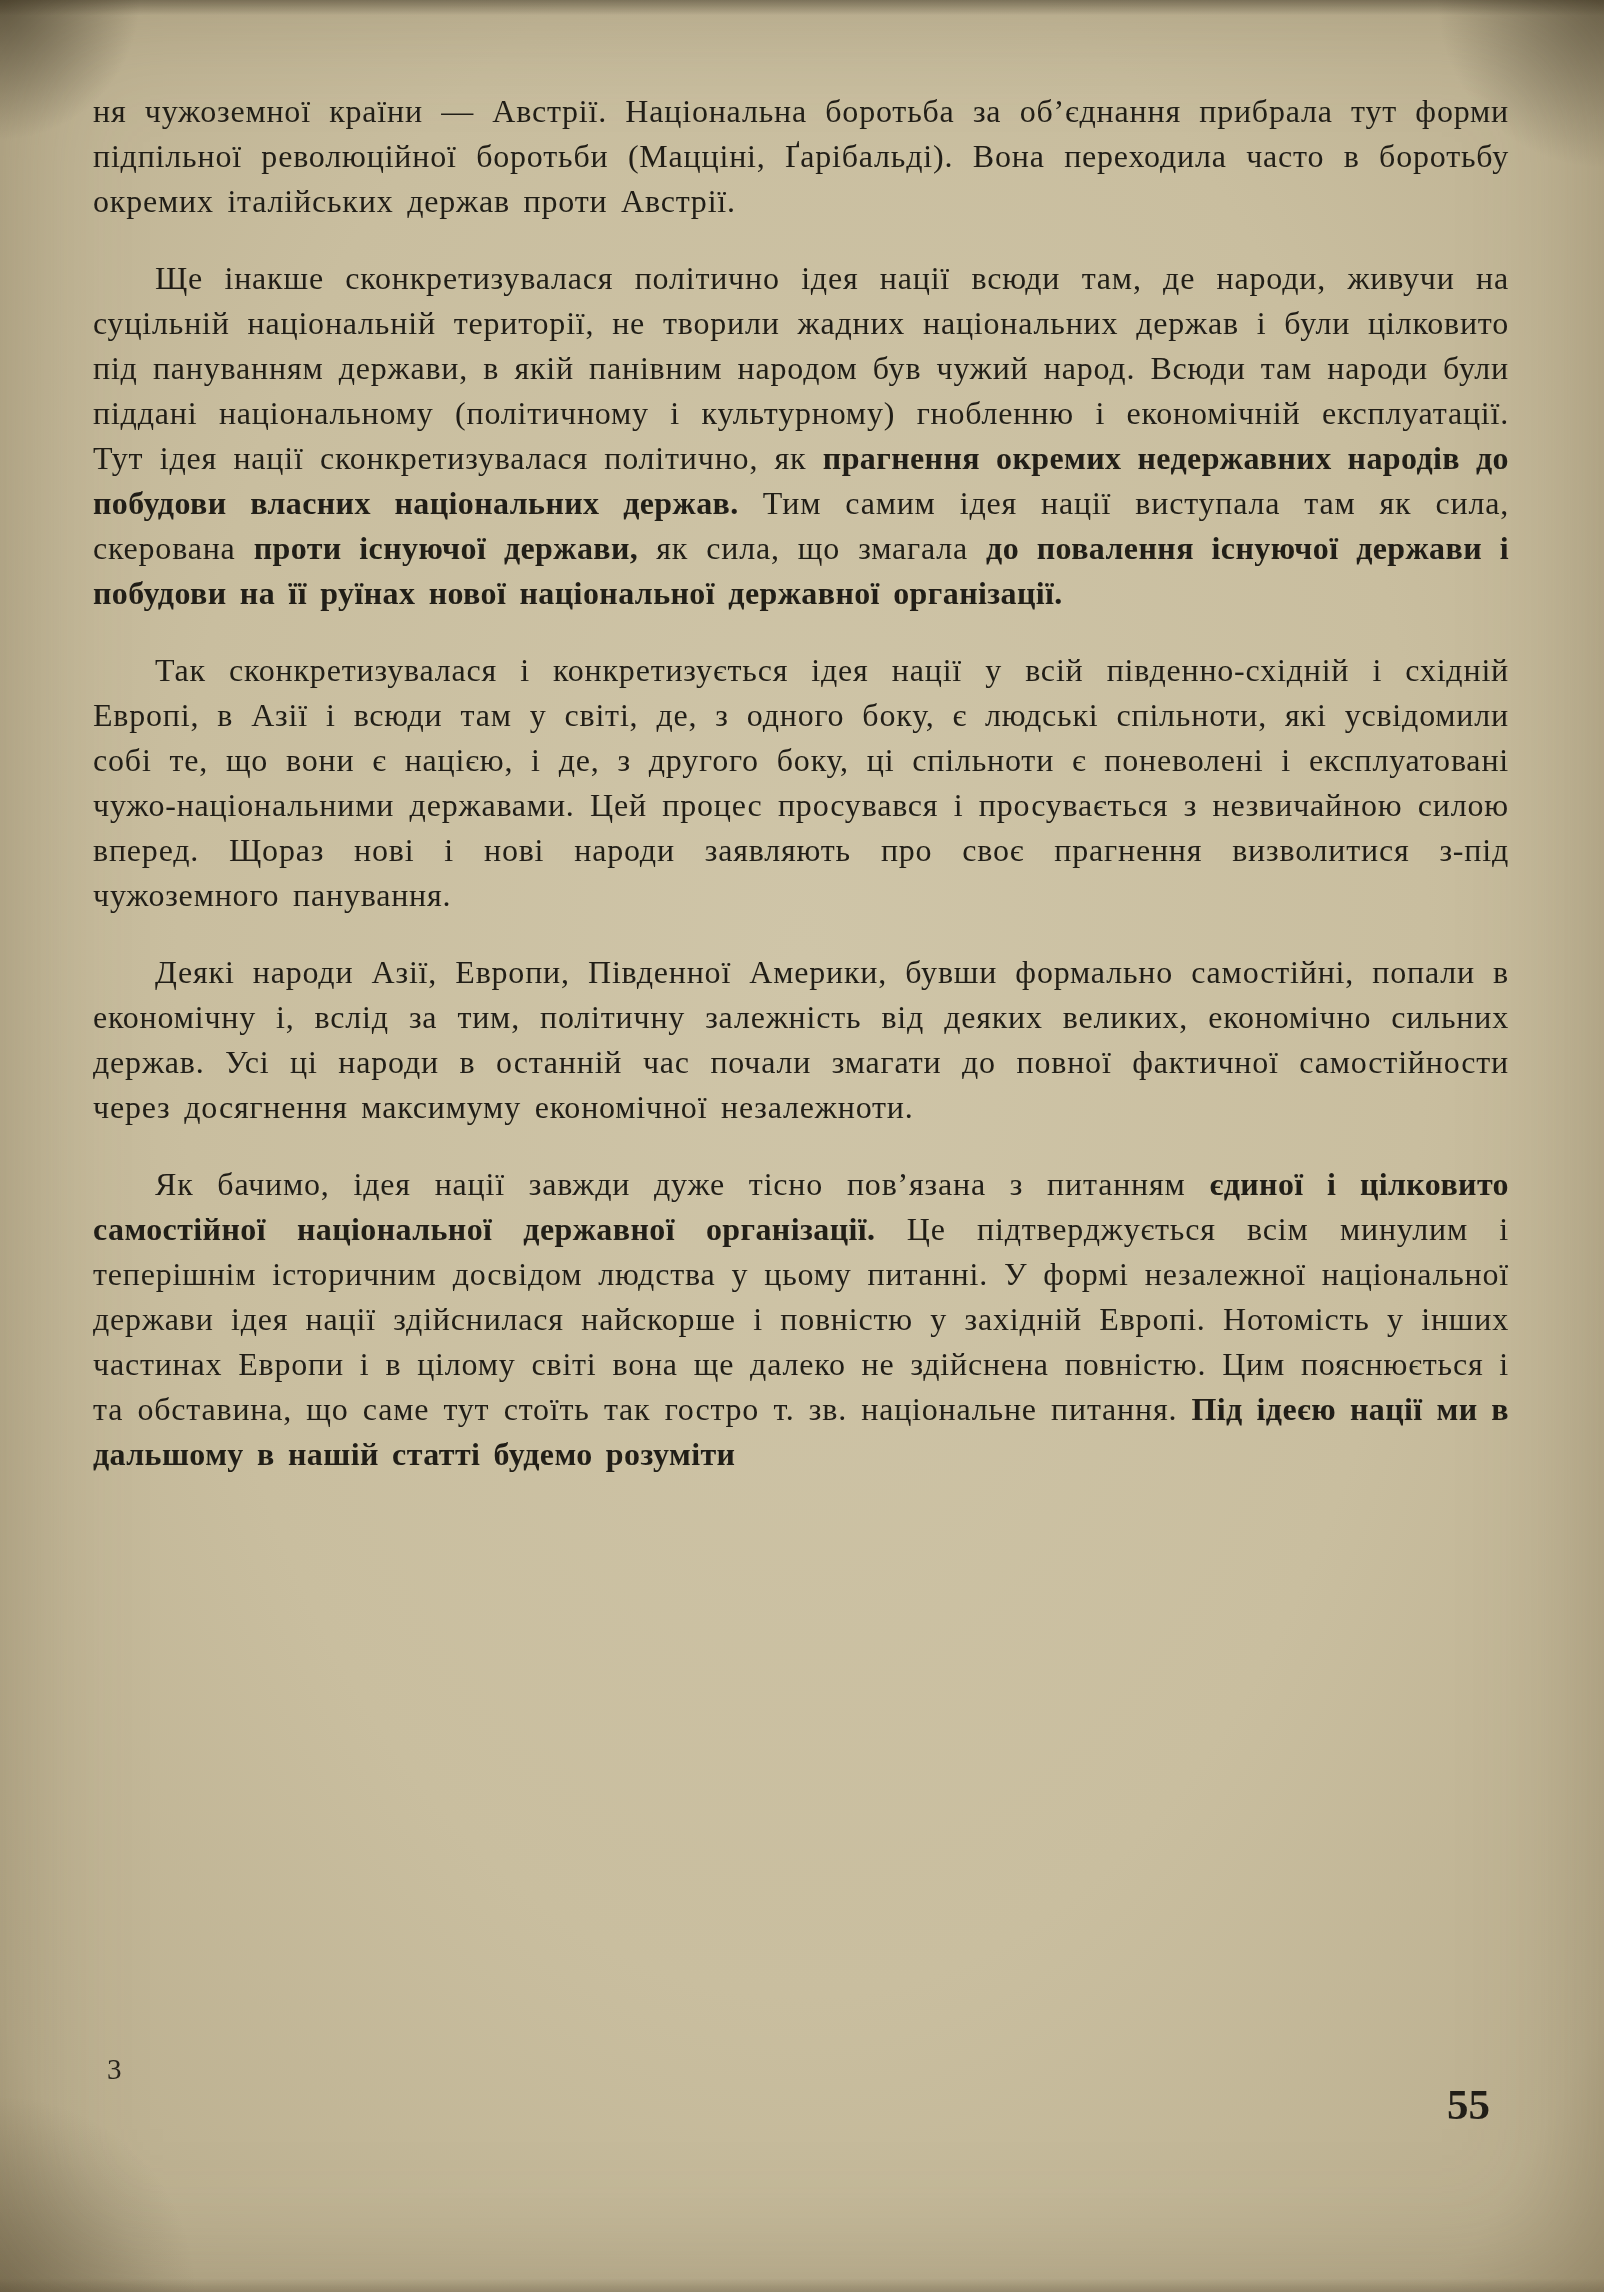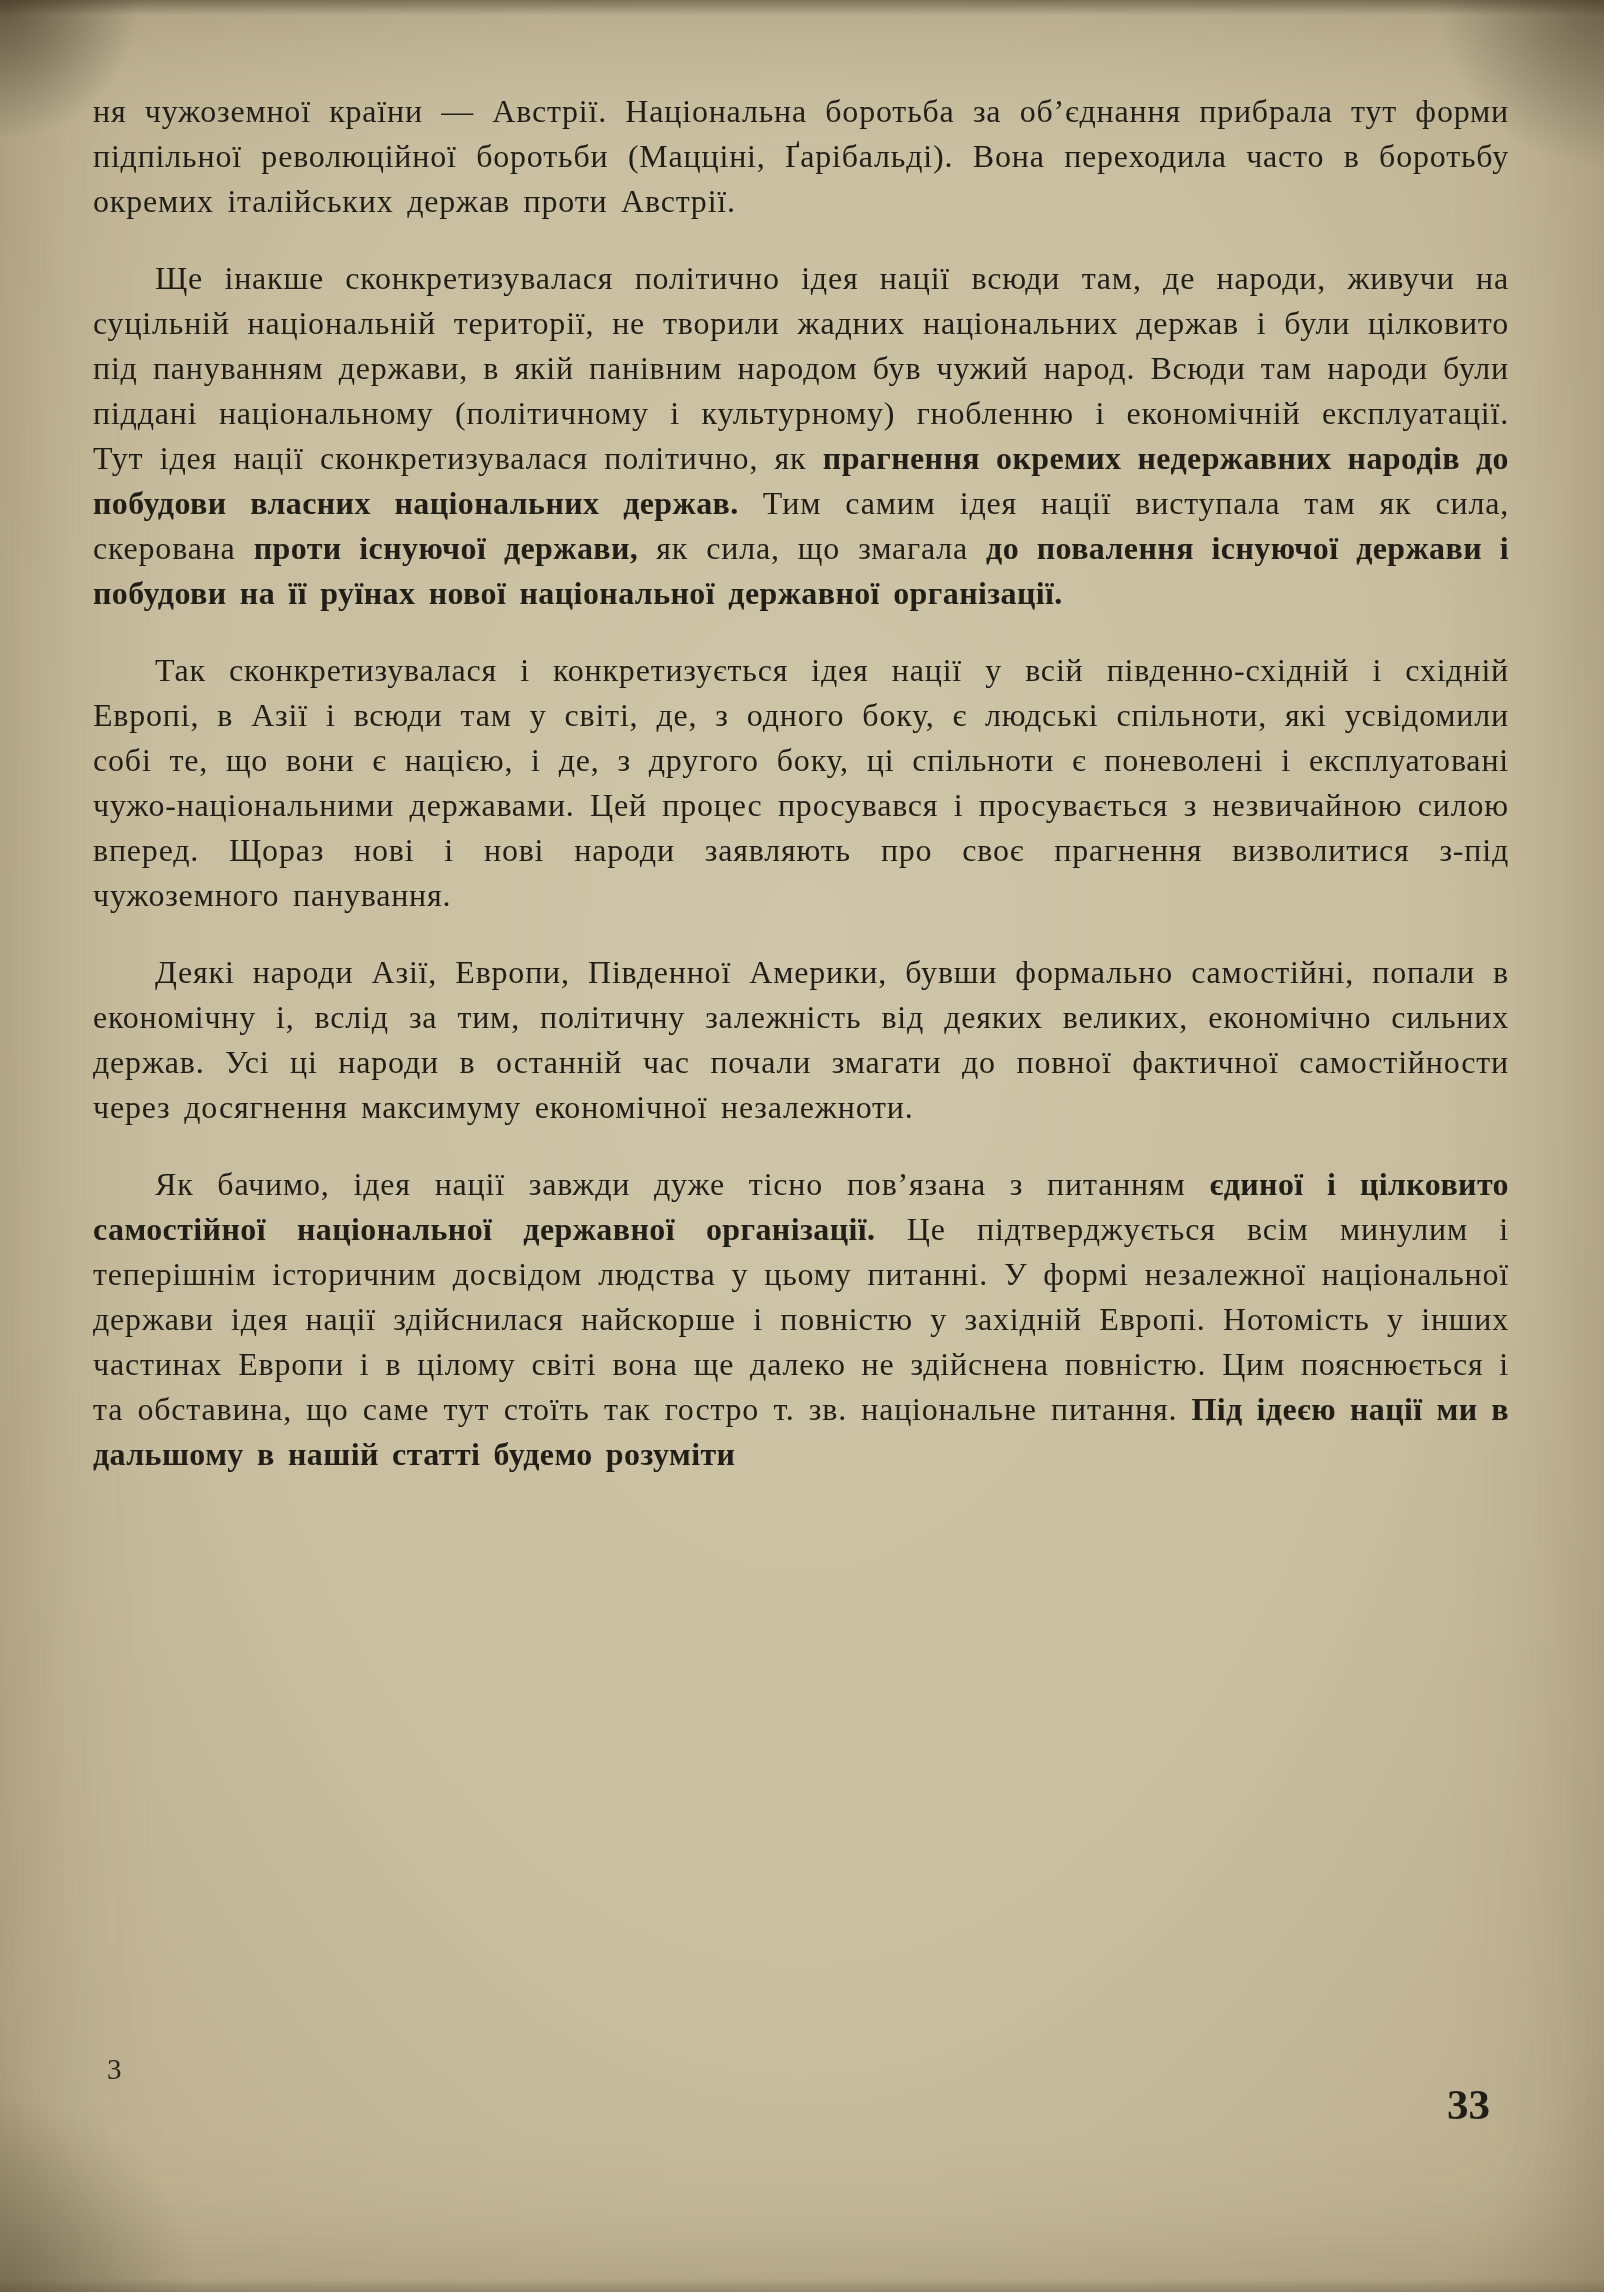--- a/index.html
+++ b/index.html
@@ -71,15 +71,15 @@
 
 <div class="page">
   <div class="text-block" id="text-block">
       <p class="para"><span class="seg">ня чужоземної країни — Австрії. Національна боротьба за об’єднання прибрала тут форми підпільної революційної боротьби (Мацціні, Ґарібальді). Вона переходила часто в боротьбу окремих італійських держав проти Австрії.</span></p>
       <p class="para indent"><span class="seg">Ще інакше сконкретизувалася політично ідея нації всюди там, де народи, живучи на суцільній національній території, не творили жадних національних держав і були цілковито під пануванням держави, в якій панівним народом був чужий народ. Всюди там народи були піддані національному (політичному і культурному) гнобленню і економічній експлуатації. Тут ідея нації сконкретизувалася політично, як </span><span class="seg bold">прагнення окремих недержавних народів до побудови власних національних держав.</span><span class="seg"> Тим самим ідея нації виступала там як сила, скерована </span><span class="seg bold">проти існуючої держави,</span><span class="seg"> як сила, що змагала </span><span class="seg bold">до повалення існуючої держави і побудови на її руїнах нової національної державної організації.</span></p>
       <p class="para indent"><span class="seg">Так сконкретизувалася і конкретизується ідея нації у всій південно-східній і східній Европі, в Азії і всюди там у світі, де, з одного боку, є людські спільноти, які усвідомили собі те, що вони є нацією, і де, з другого боку, ці спільноти є поневолені і експлуатовані чужо-національними державами. Цей процес просувався і просувається з незвичайною силою вперед. Щораз нові і нові народи заявляють про своє прагнення визволитися з-під чужоземного панування.</span></p>
       <p class="para indent"><span class="seg">Деякі народи Азії, Европи, Південної Америки, бувши формально самостійні, попали в економічну і, вслід за тим, політичну залежність від деяких великих, економічно сильних держав. Усі ці народи в останній час почали змагати до повної фактичної самостійности через досягнення максимуму економічної незалежноти.</span></p>
       <p class="para indent"><span class="seg">Як бачимо, ідея нації завжди дуже тісно пов’язана з питанням </span><span class="seg bold">єдиної і цілковито самостійної національної державної організації.</span><span class="seg"> Це підтверджується всім минулим і теперішнім історичним досвідом людства у цьому питанні. У формі незалежної національної держави ідея нації здійснилася найскорше і повністю у західній Европі. Нотомість у інших частинах Европи і в цілому світі вона ще далеко не здійснена повністю. Цим пояснюється і та обставина, що саме тут стоїть так гостро т. зв. національне питання. </span><span class="seg bold">Під ідеєю нації ми в дальшому в нашій статті будемо розуміти</span></p>
     </div>
   <div class="footer-left">3</div>
-  <div class="footer-right">33</div>
+  <div class="footer-right">55</div>
 </div>
 
 
 </body></html>

